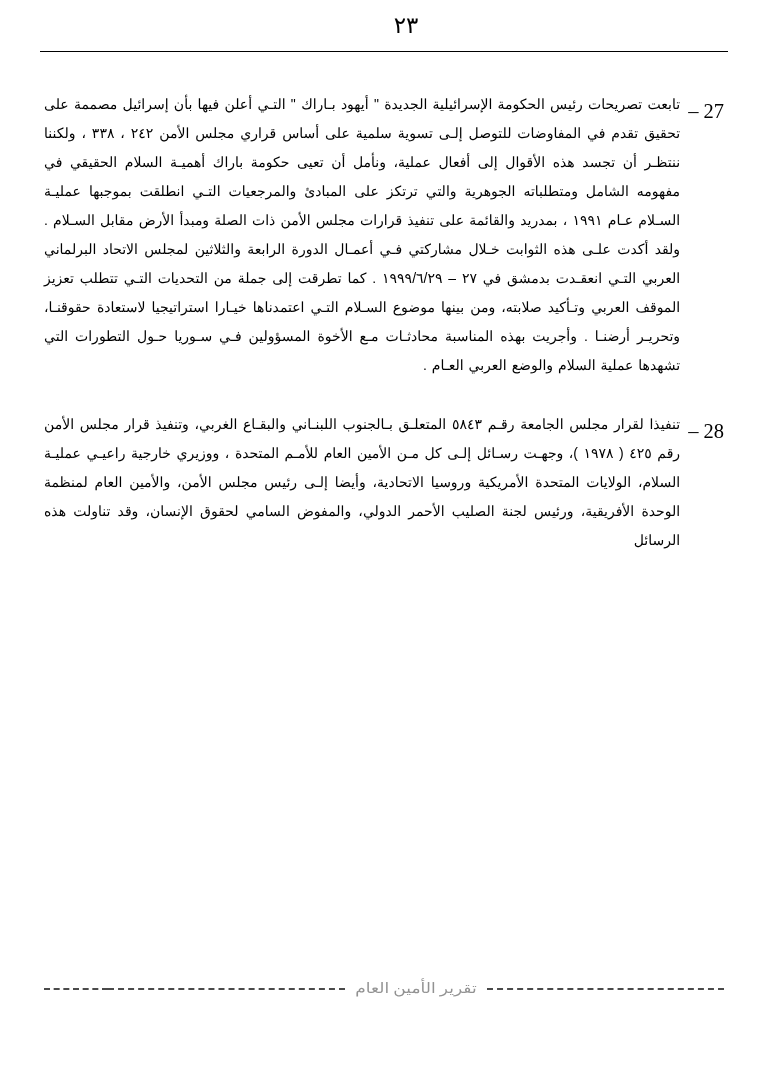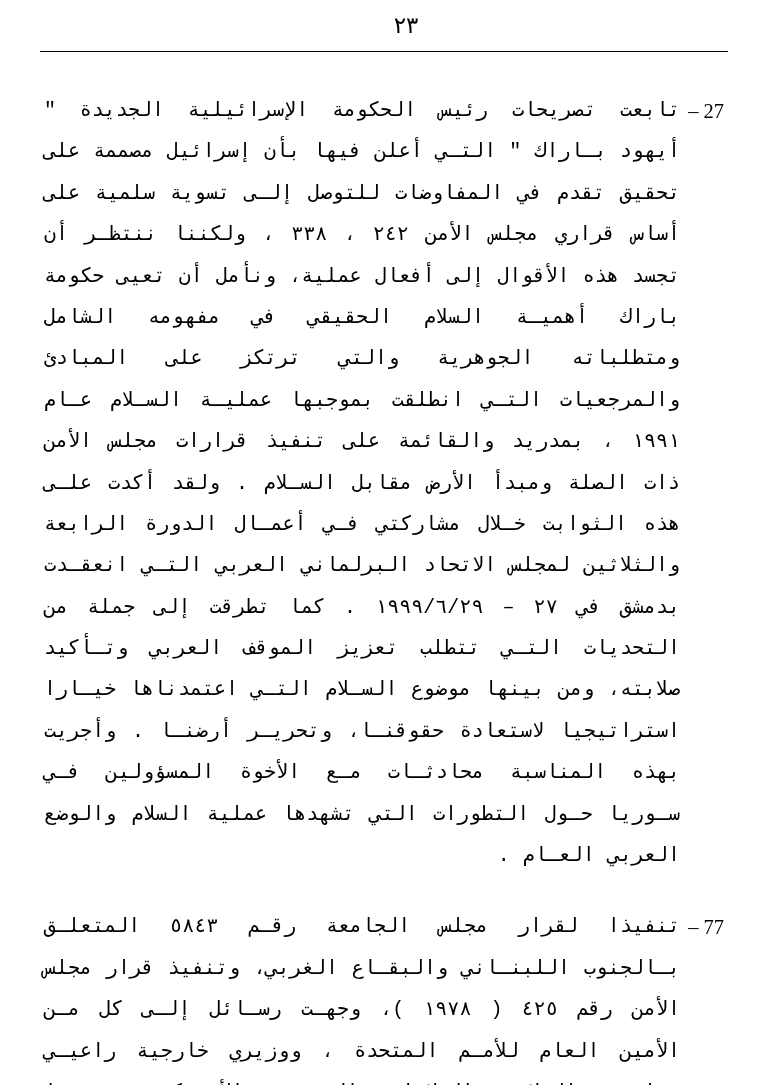--- a/index.html
+++ b/index.html
@@ -50,25 +50,25 @@
   .para-num {
     flex: 0 0 auto;
     font-size: 20.5px;
     line-height: 2.07;
     white-space: nowrap;
     padding-left: 8px;
     font-family: "Liberation Serif", "DejaVu Serif", serif;
   }
   .para-body {
     flex: 1 1 auto;
-    font-size: 20px;
+    font-size: 14px;
     line-height: 2.07;
     text-align: justify;
     text-justify: inter-word;
-    font-family: Liberation Mono, monospace;
+    font-family: Liberation Sans, sans-serif;
     word-spacing: 1px;
   }
   .para-body.last-left {
     text-align: justify;
   }
   .footer {
     position: absolute;
     left: 0;
     right: 0;
     bottom: 86px;
@@ -113,20 +113,28 @@
   <div class="top-rule"></div>
 
   <div class="content">
 
     <div class="para">
       <div class="para-num">27 –</div>
       <div class="para-body">تابعت تصريحات رئيس الحكومة الإسرائيلية الجديدة  " أيهود بـاراك " التـي أعلن فيها بأن إسرائيل مصممة على تحقيق تقدم في المفاوضات للتوصل إلـى تسوية سلمية على أساس قراري مجلس الأمن ٢٤٢ ، ٣٣٨ ، ولكننا ننتظـر أن تجسد هذه الأقوال إلى أفعال عملية، ونأمل أن تعيى حكومة باراك  أهميـة السلام الحقيقي في مفهومه الشامل ومتطلباته الجوهرية والتي ترتكز على المبادئ والمرجعيات التـي انطلقت بموجبها عمليـة السـلام عـام ١٩٩١ ، بمدريد والقائمة على تنفيذ قرارات  مجلس الأمن ذات الصلة ومبدأ الأرض مقابل السـلام . ولقد أكدت علـى هذه الثوابت خـلال مشاركتي فـي أعمـال الدورة الرابعة والثلاثين لمجلس  الاتحاد البرلماني العربي التـي انعقـدت بدمشق في ٢٧ – ١٩٩٩/٦/٢٩ .  كما تطرقت إلى جملة من  التحديات التـي تتطلب تعزيز الموقف العربي وتـأكيد صلابته، ومن بينها موضوع السـلام التـي اعتمدناها خيـارا استراتيجيا لاستعادة حقوقنـا، وتحريـر أرضنـا . وأجريت بهذه المناسبة محادثـات مـع الأخوة المسؤولين فـي سـوريا حـول التطورات التي تشهدها عملية السلام والوضع العربي العـام .</div>
     </div>
 
     <div class="para">
-      <div class="para-num">77 –</div>
+      <div class="para-num">28 –</div>
       <div class="para-body last-left">تنفيذا لقرار مجلس الجامعة رقـم ٥٨٤٣  المتعلـق بـالجنوب اللبنـاني والبقـاع الغربي، وتنفيذ قرار مجلس الأمن رقم ٤٢٥ ( ١٩٧٨ )، وجهـت رسـائل إلـى كل مـن  الأمين العام للأمـم المتحدة ،  ووزيري خارجية راعيـي عمليـة السلام، الولايات المتحدة الأمريكية  وروسيا الاتحادية، وأيضا إلـى رئيس مجلس الأمن، والأمين العام لمنظمة الوحدة الأفريقية، ورئيس  لجنة الصليب الأحمر الدولي، والمفوض السامي لحقوق الإنسان،  وقد تناولت هذه الرسائل</div>
     </div>
 
   </div>
 
+  <div class="footer">
+    <div class="bottom-rule-wrap">
+      <div class="dash-line"></div>
+      <div class="footer-stamp">تقرير الأمين العام</div>
+      <div class="dash-line"></div>
+      <div class="dash-line short"></div>
+    </div>
+  </div>
 
 </div>
 
 </body></html>

